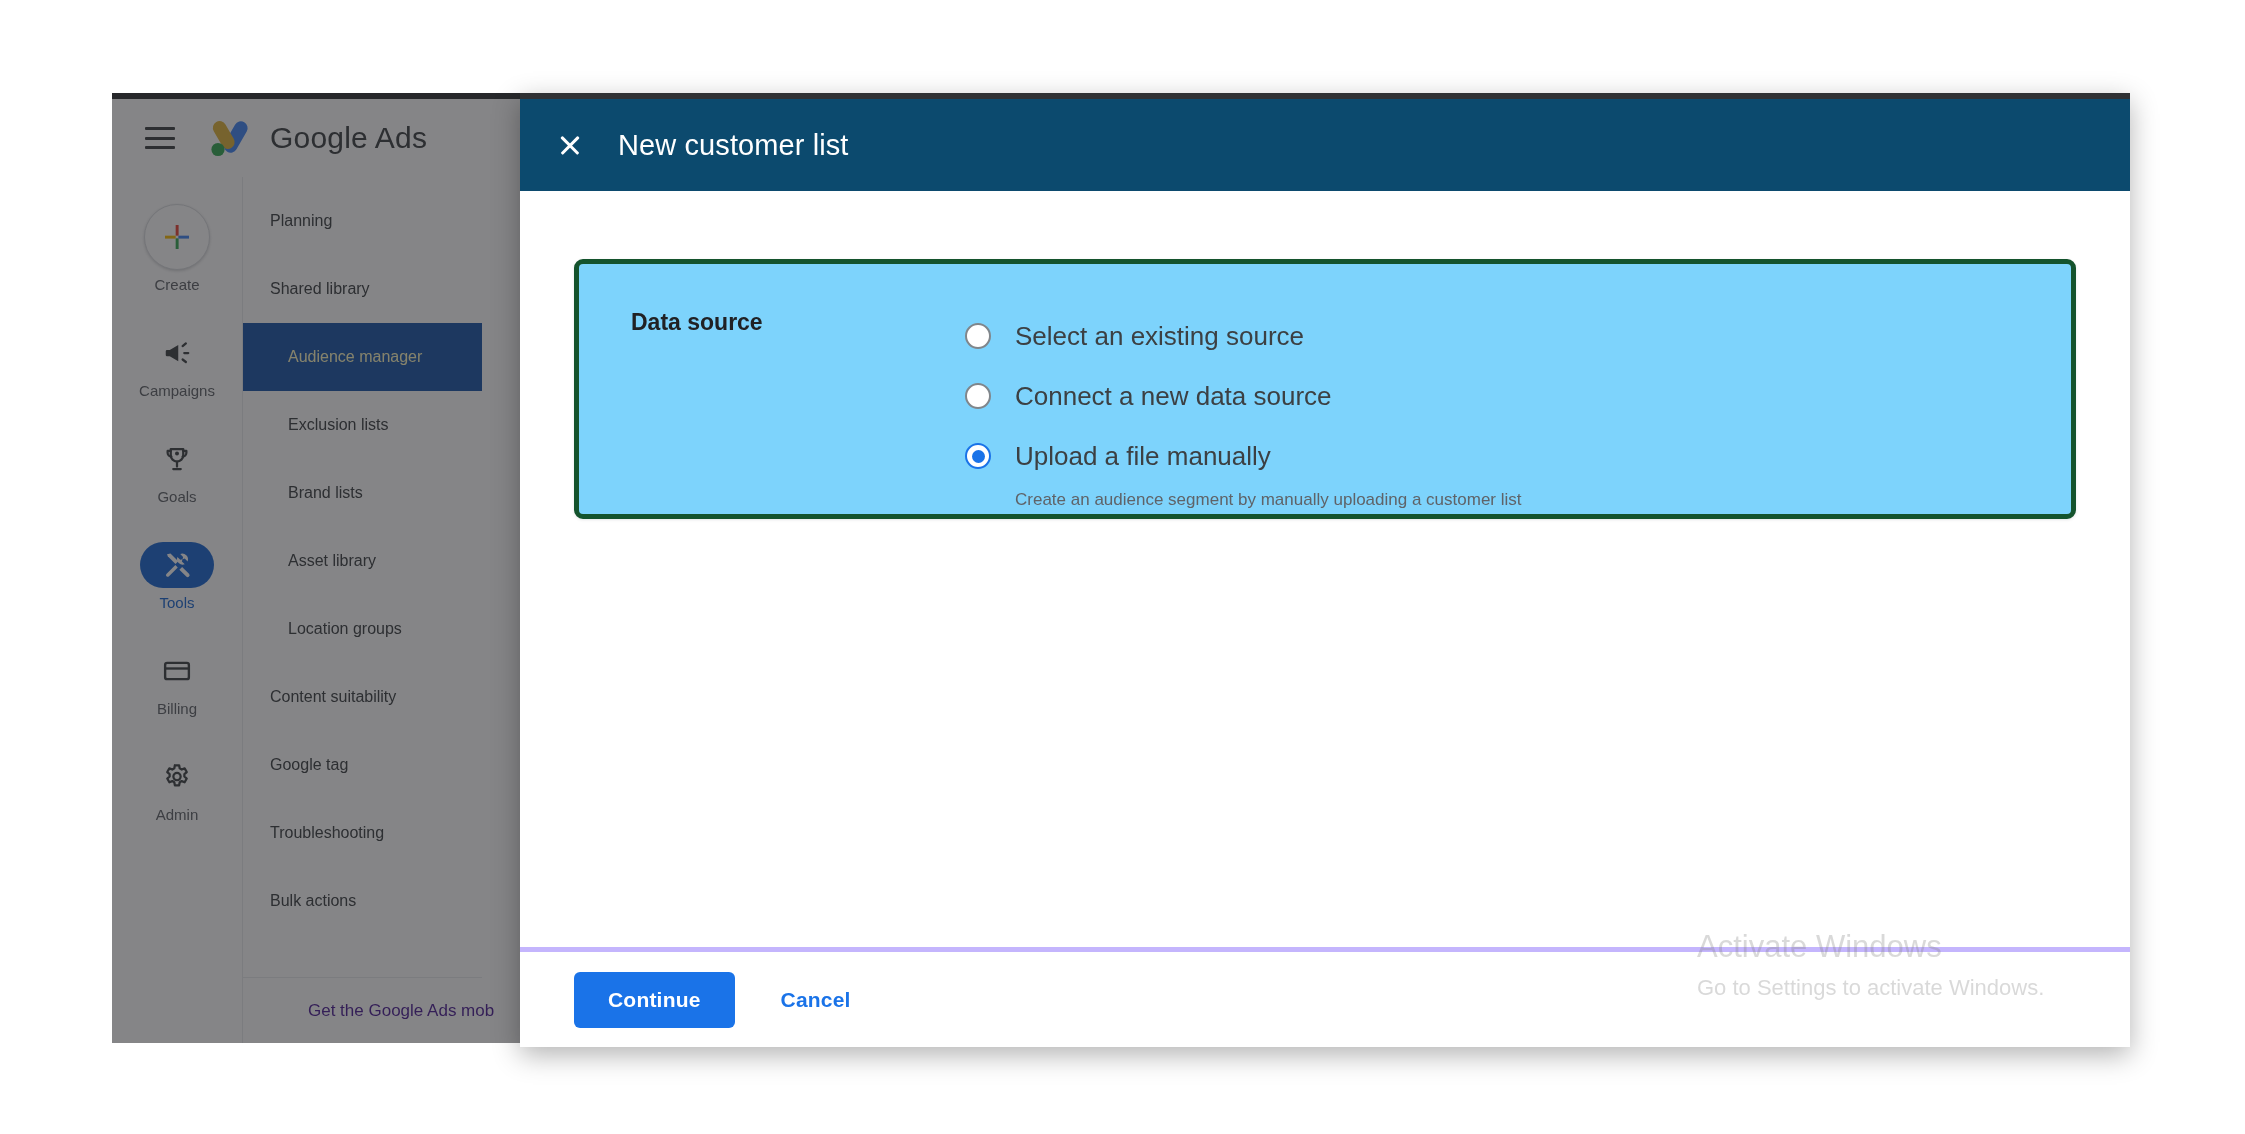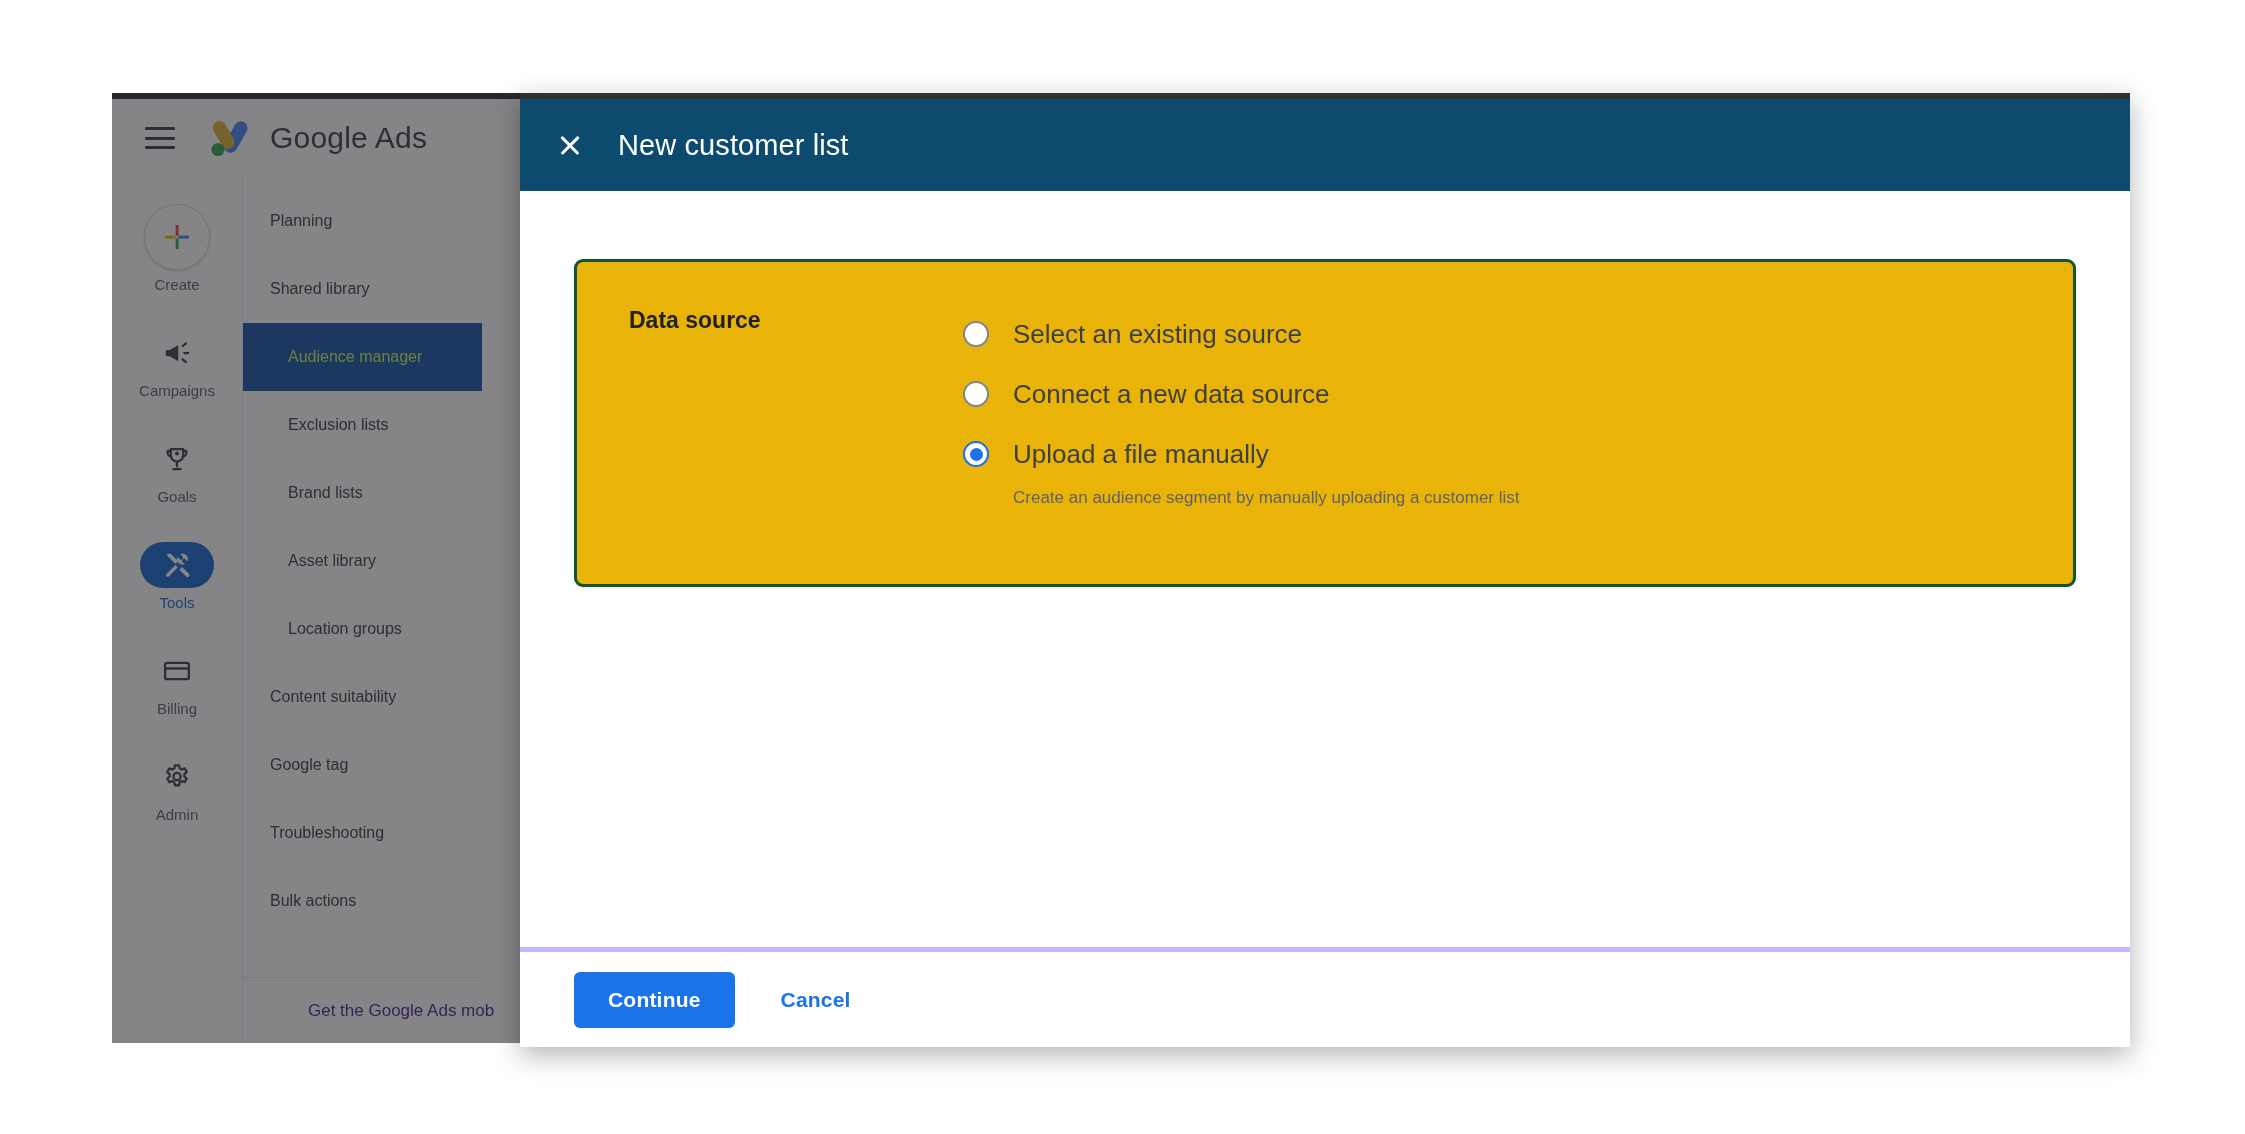--- a/index.html
+++ b/index.html
@@ -61,21 +61,21 @@
   #nav {
     position: absolute; left: 130px; top: 78px; width: 240px; bottom: 0;
     background: #fff; border-left: 1px solid #e8eaed; padding-top: 10px;
   }
   .nav-item {
     height: 68px; display: flex; align-items: center;
     font-size: 16px; color: #3c4043; cursor: pointer; white-space: nowrap;
   }
   .nav-item.lvl1 { padding-left: 27px; }
   .nav-item.lvl2 { padding-left: 45px; }
-  .nav-item.selected { background: #1a56a8; color: #bef264; }
+  .nav-item.selected { background: #1a56a8; color: #fef9c3; }
   #nav-footer {
     position: absolute; left: 0; right: 0; bottom: 0; height: 66px;
     border-top: 1px solid #e8eaed;
     display: flex; align-items: center; gap: 14px; padding-left: 27px;
     cursor: pointer;
   }
   #nav-footer .lbl { font-size: 17px; color: #4c1d95; white-space: nowrap; margin-left: 24px; }
 
   
   #scrim {
@@ -105,23 +105,23 @@
     content: ""; position: absolute; left: 2px; top: 13px;
     width: 24px; height: 2.6px; background: #fff; border-radius: 1px;
   }
   #modal-close::before { transform: rotate(45deg); }
   #modal-close::after  { transform: rotate(-45deg); }
   #modal-title { font-size: 29px; color: #ffffff; letter-spacing: .1px; }
 
   #modal-body { position: relative; height: 762px; padding: 68px 54px 0 54px; }
 
   .card {
-    background: #eab308; border: 3px solid #14532d; border-radius: 9px;
+    background: #7dd3fc; border: 5px solid #14532d; border-radius: 9px;
     box-shadow: 0 1px 3px rgba(60,64,67,.13);
-    padding: 42px 0 44px 0; height: 328px;
+    padding: 42px 0 44px 0; height: 260px;
   }
   .card-row { display: flex; padding-left: 52px; }
   .card-label {
     width: 334px; flex: none; font-size: 23px; font-weight: bold;
     color: #202124; padding-top: 3px;
   }
   .radio-group { flex: 1; }
   .radio-row {
     display: flex; align-items: center; gap: 24px; height: 60px;
     cursor: pointer;
@@ -314,14 +314,18 @@
         </div>
       </div>
     </div>
 
     <div id="modal-footer">
       <button id="btn-continue">Continue</button>
       <button id="btn-cancel">Cancel</button>
     </div>
   </div>
 
+  <div id="watermark">
+    <div id="wm-title">Activate Windows</div>
+    <div id="wm-sub">Go to Settings to activate Windows.</div>
+  </div>
 
 </div>
 
 </body></html>

